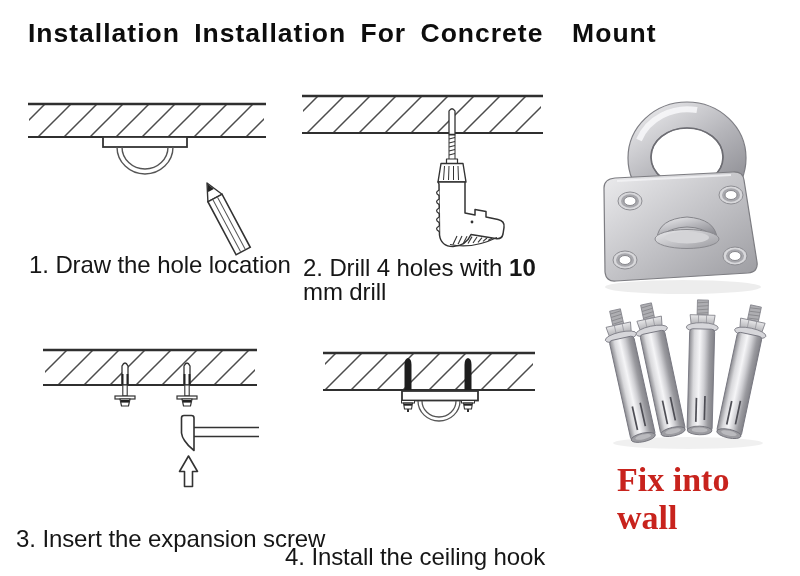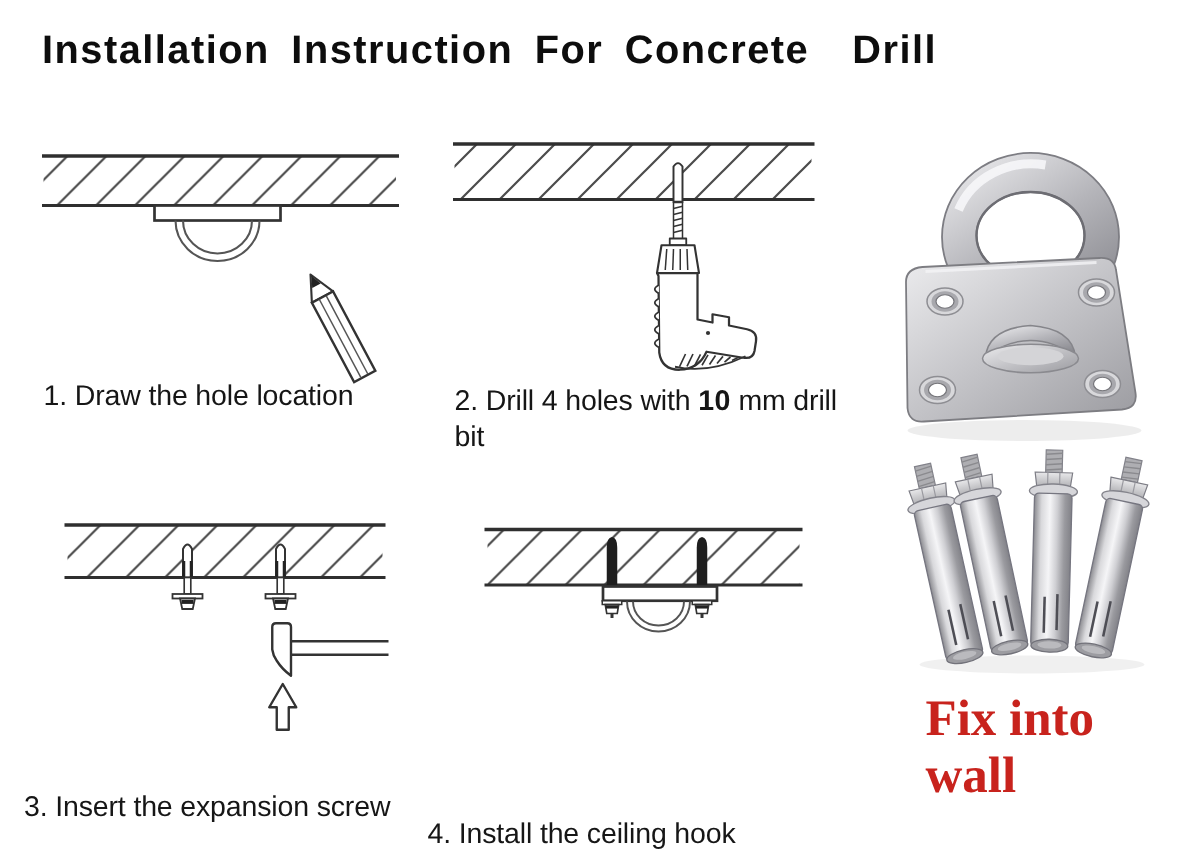--- a/index.html
+++ b/index.html
@@ -6,21 +6,21 @@
   body{
     width:800px;height:576px;position:relative;background:#ffffff;
     font-family:"Liberation Sans",sans-serif;color:#151515;overflow:hidden;
   }
   .title{
     position:absolute;left:28px;top:18px;width:740px;
     font-size:26.5px;font-weight:bold;letter-spacing:1px;word-spacing:6px;
     color:#0d0d0d;white-space:pre;
   }
   .caption{
-    position:absolute;font-size:19px;line-height:24px;color:#161616;
+    position:absolute;font-size:24px;line-height:24px;color:#161616;
     letter-spacing:-0.1px;
   }
   .cap1{left:29px;top:253px;}
   .cap2{left:303px;top:256px;width:262px;}
   .cap3{left:16px;top:527px;}
   .cap4{left:285px;top:532px;margin-top:13px;}
   .bold10{font-weight:bold;letter-spacing:0.2px;margin-top:17px;}
   .diag{position:absolute;}
   .d1{left:28px;top:95px;}
   .d2{left:300px;top:88px;}
@@ -30,21 +30,21 @@
   .p1{left:583px;top:68px;}
   .p2{left:593px;top:293px;}
   .fix-label{
     position:absolute;left:617px;top:461px;width:160px;
     font-family:"Liberation Serif",serif;font-weight:bold;font-size:34px;
   }
 </style>
 </head>
 <body>
 
-<div class="title">Installation Instruction For Concrete  Drill</div>
+<div class="title">Installation Installation For Concrete  Mount</div>
 
 <svg class="diag d1" width="240" height="165" viewBox="0 0 240 165">
   <defs>
     <pattern id="ha" patternUnits="userSpaceOnUse" width="26" height="26">
       <path d="M-6,32 L32,-6 M-6,6 L6,-6 M20,32 L32,20" stroke="#4c4c4c" stroke-width="1.5" fill="none"></path>
     </pattern>
   </defs>
   <g>
     <rect x="1" y="9" width="235" height="33" fill="url(#ha)"></rect>
     <line x1="0" y1="9" x2="238" y2="9" stroke="#2f2f2f" stroke-width="2.4"></line>
@@ -175,21 +175,20 @@
     <rect x="143.5" y="55.5" width="13" height="2.5" fill="#fff" stroke="#333" stroke-width="1"></rect>
     <path d="M145.5,58 L154.5,58 L153.5,64 L146.5,64 Z" fill="#fff" stroke="#333" stroke-width="1.1"></path>
     <rect x="146" y="58.5" width="8" height="2.2" fill="#222"></rect>
     <line x1="150" y1="64" x2="150" y2="67" stroke="#333" stroke-width="2"></line>
   </g>
 </svg>
 
 <div class="caption cap1">1. Draw the hole location</div>
 <div class="caption cap2">
   <div><span>2. Drill 4 holes with </span><span class="bold10">10</span><span> mm drill</span></div>
-  <div>bit</div>
 </div>
 <div class="caption cap3">3. Insert the expansion screw</div>
 <div class="caption cap4">4. Install the ceiling hook</div>
 
 <svg class="photo p1" width="205" height="240" viewBox="0 0 205 240">
   <defs>
     <linearGradient id="pg1" x1="0" y1="0" x2="1" y2="1">
       <stop offset="0" stop-color="#ececee"></stop>
         <stop offset=".5" stop-color="#c3c3c7"></stop>
         <stop offset="1" stop-color="#9b9ba0"></stop>

